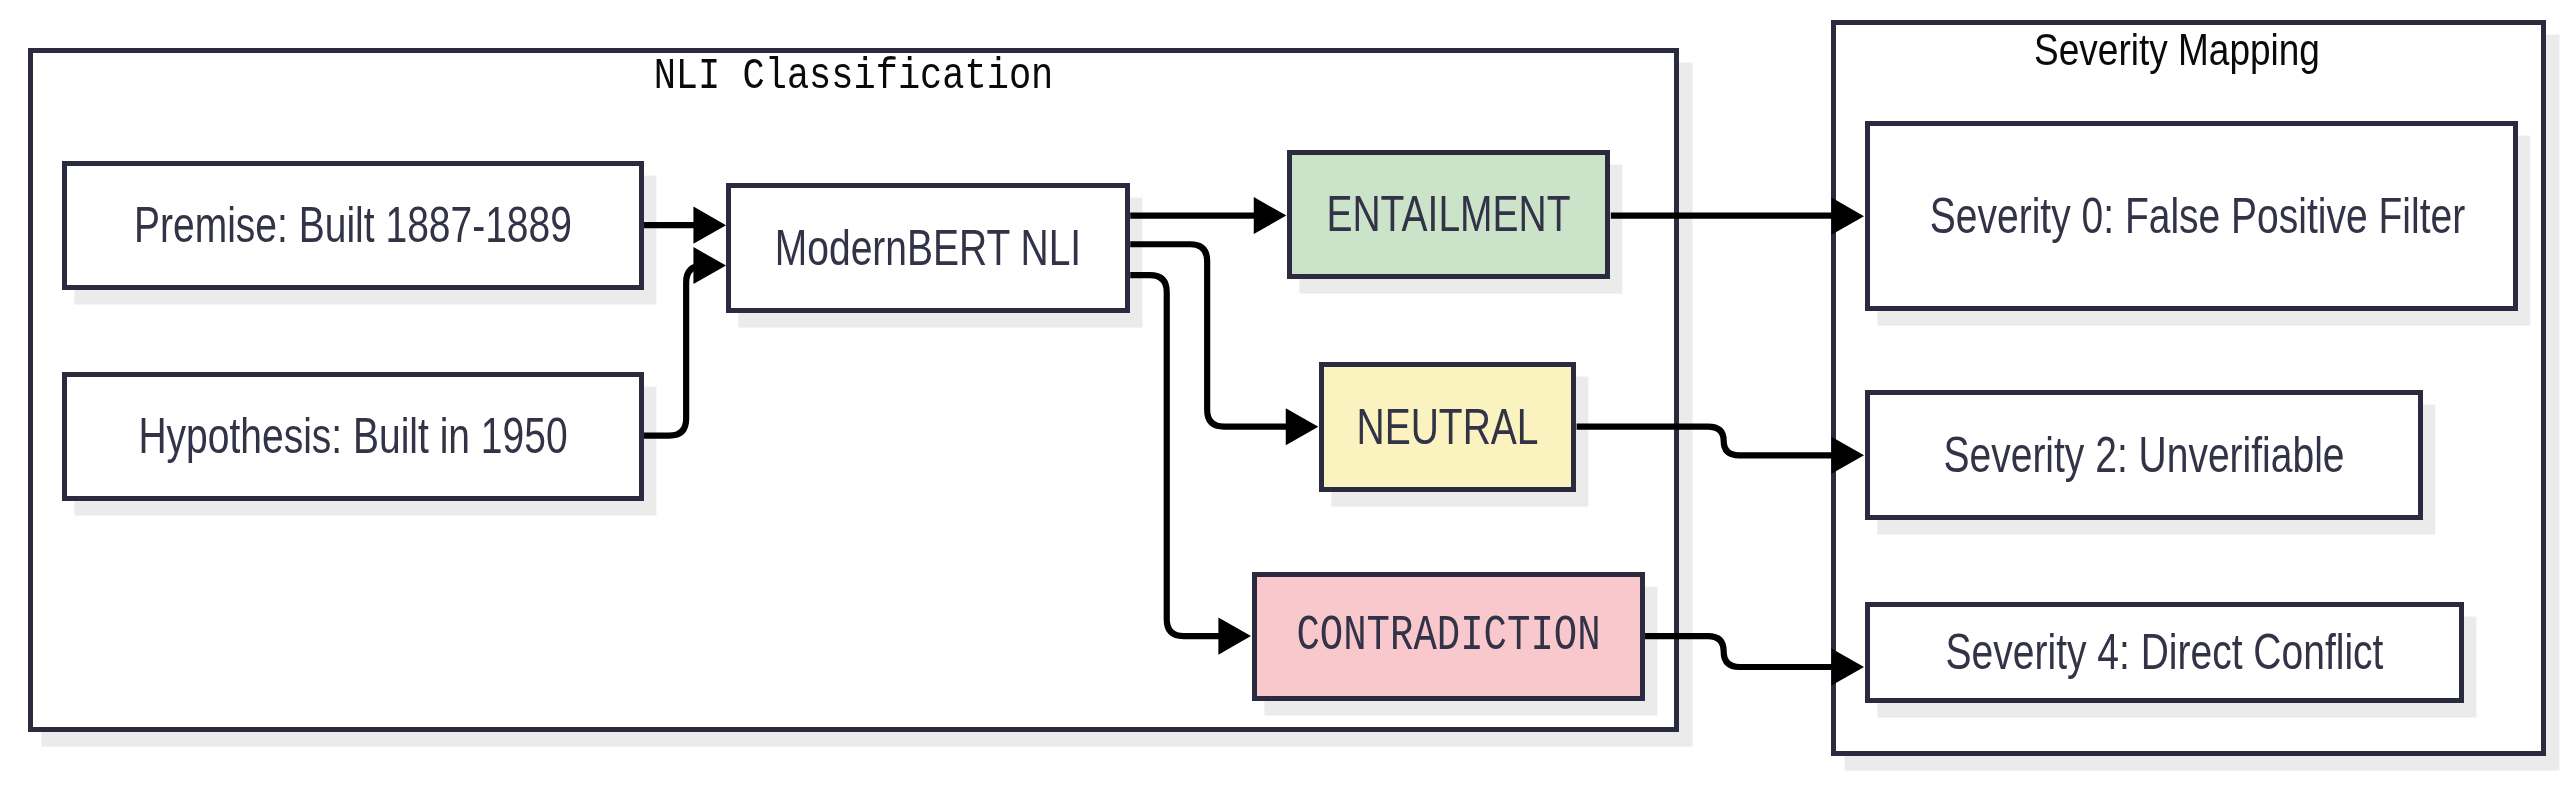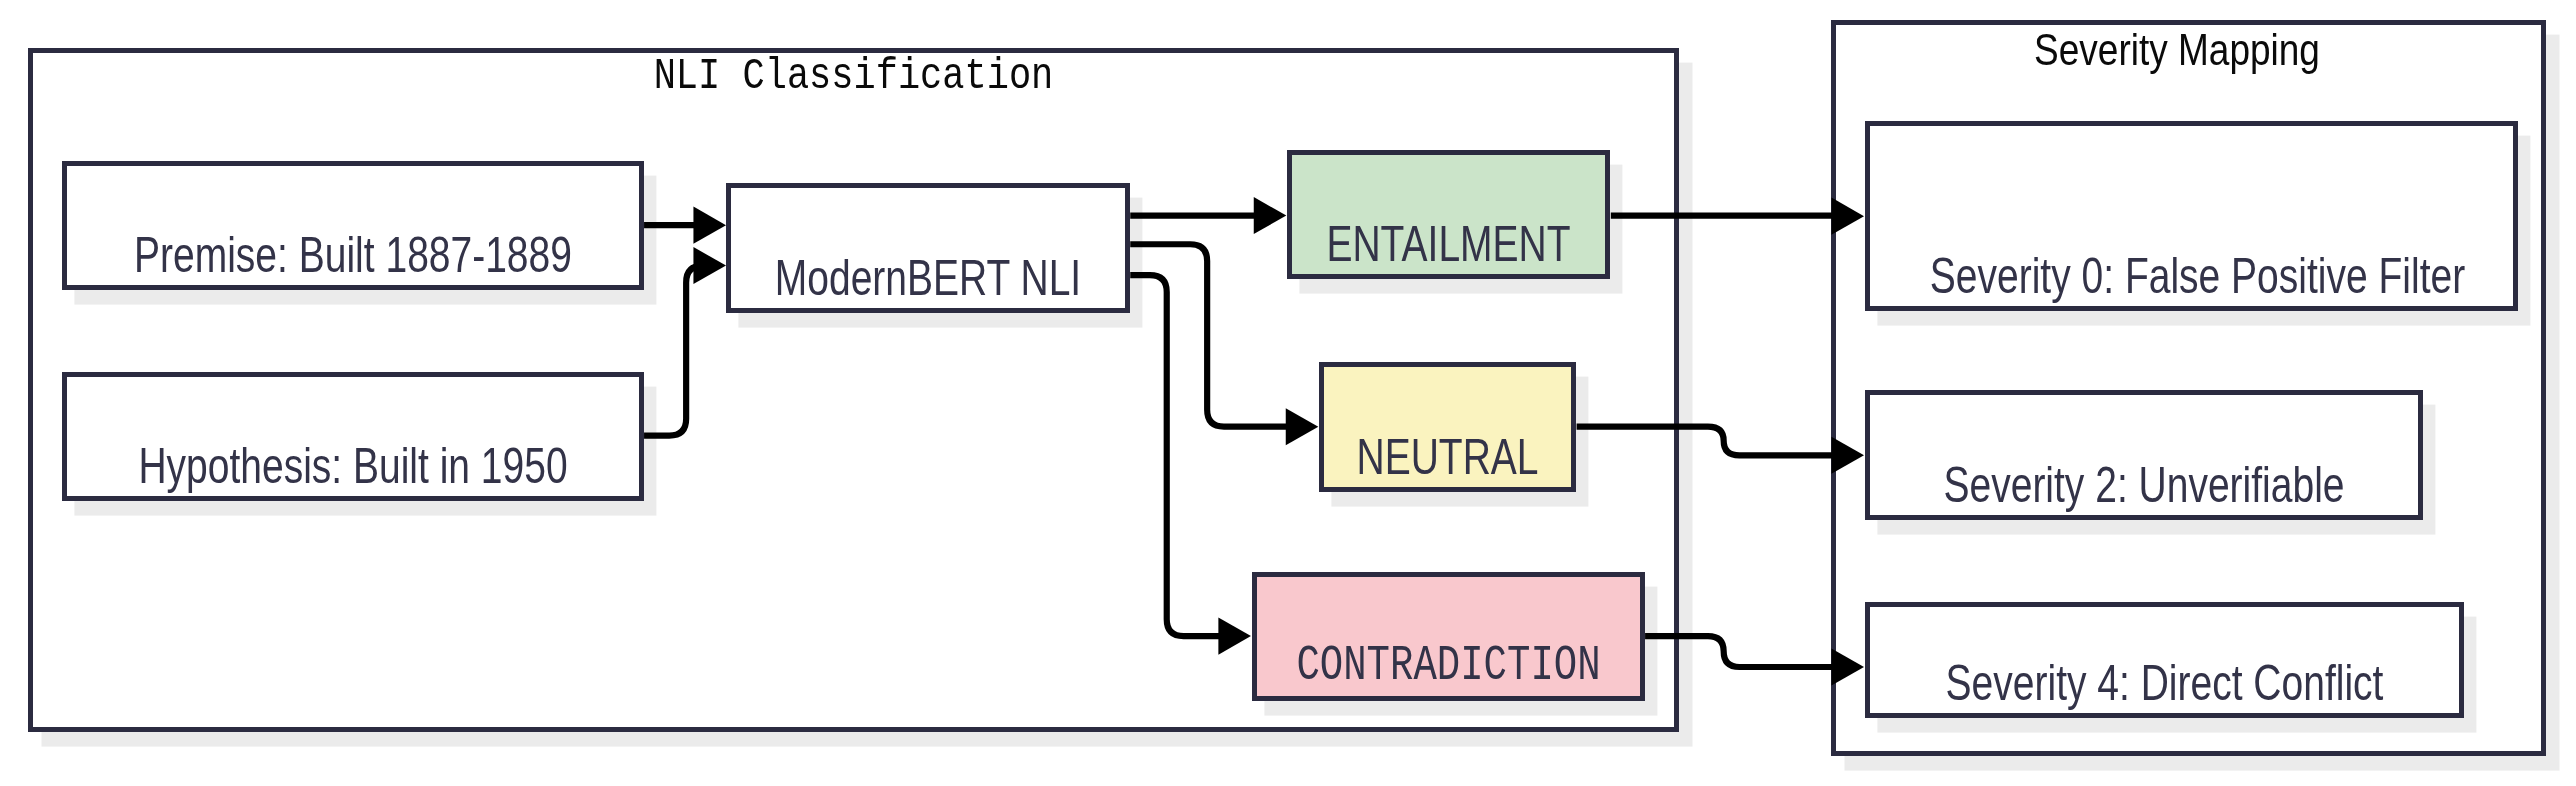--- a/index.html
+++ b/index.html
@@ -39,21 +39,21 @@
     transform: scaleY(1.22);
     transform-origin: center;
   }
   .node {
     position: absolute;
     background: #ffffff;
     border: 5.6px solid #2b2b40;
     box-shadow: 12.4px 14.6px 0 #ebebeb;
     box-sizing: border-box;
     display: flex;
-    align-items: flex-end;
+    align-items: center;
     justify-content: center;
     text-align: center;
     color: #333348;
     font-size: 39px;
     font-weight: 500;
     line-height: 1.55;
   }
   .node > span {
     display: inline-block;
     transform: scaleY(1.28);
@@ -116,21 +116,21 @@
   </div>
 
   <div class="node" style="left: 1865px; top: 121px; width: 653px; height: 190px; background: rgb(255, 255, 255); padding-left: 12px;">
     <span>Severity 0: False Positive Filter</span>
   </div>
 
   <div class="node" style="left: 1865px; top: 390px; width: 558px; height: 130px; background: rgb(255, 255, 255);">
     <span>Severity 2: Unverifiable</span>
   </div>
 
-  <div class="node" style="left: 1865px; top: 602px; width: 599px; height: 116px; background: rgb(255, 255, 255);">
+  <div class="node" style="left: 1865px; top: 602px; width: 599px; height: 101px; background: rgb(255, 255, 255);">
     <span>Severity 4: Direct Conflict</span>
   </div>
 
   <svg class="arrows" width="2576" height="786" viewBox="0 0 4588 1400">
 
     <g>
       <path class="line" d="M 1147 401 H 1240"></path>
       <polygon class="head" points="1293,401 1235,368 1235,434"></polygon>
     </g>
 

